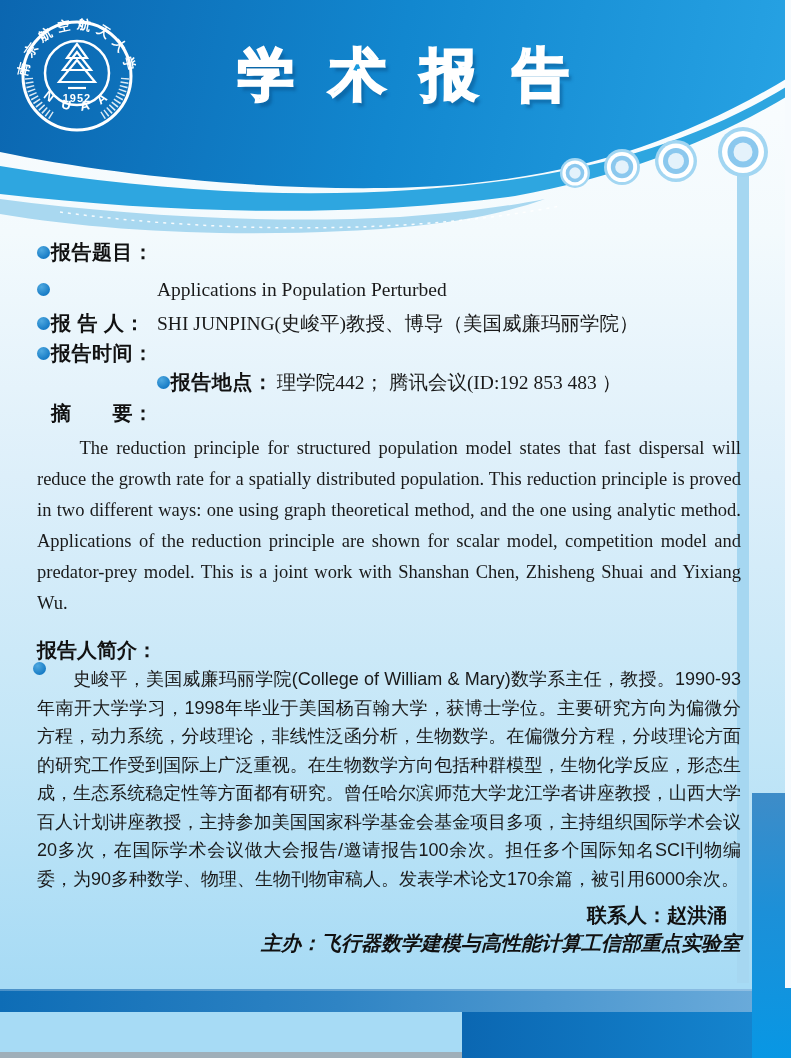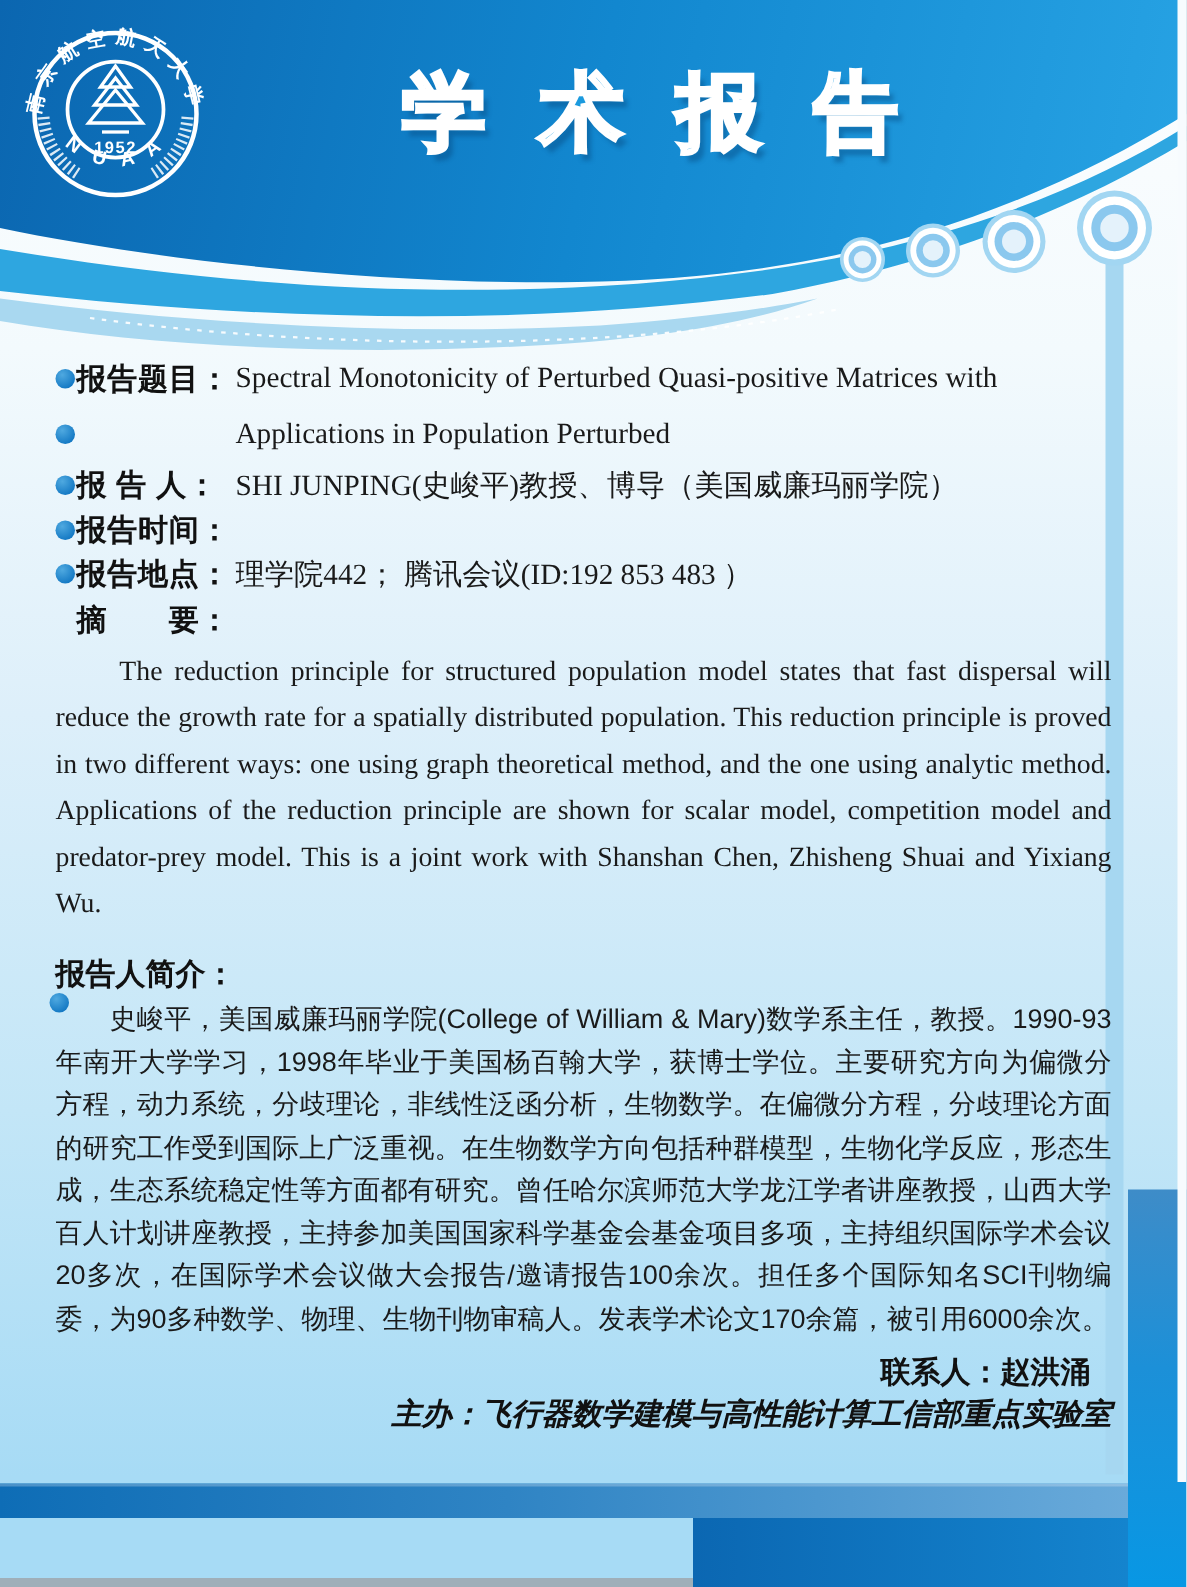--- a/index.html
+++ b/index.html
@@ -5,42 +5,42 @@
   html,body{margin:0;padding:0;background:#dfe6ea;}
   .page{
     position:relative;width:791px;height:1058px;overflow:hidden;
     background:linear-gradient(180deg,#fdfeff 0%,#f3fafd 22%,#ddeffa 45%,#c3e6f7 70%,#a7dbf5 93%,#a7dbf5 100%);
     font-family:"Liberation Sans","DejaVu Sans",sans-serif;
   }
   
   .hdr-svg{position:absolute;left:0;top:0;z-index:1;}
   .logo-svg{position:absolute;left:12px;top:10px;z-index:2;}
   .main-title{
-    position:absolute;left:268px;top:38px;z-index:2;
+    position:absolute;left:238px;top:38px;z-index:2;
     font-size:56px;font-weight:bold;letter-spacing:10px;white-space:nowrap;
     color:#1b9ade;-webkit-text-stroke:2.5px #ffffff;
     text-shadow:4px 5px 3px rgba(7,75,130,.45);
   }
   .stem{position:absolute;left:737px;top:158px;width:12px;height:825px;background:#a6d7f1;z-index:0;}
   .right-col{position:absolute;left:752px;top:793px;width:39px;height:265px;z-index:0;
     background:linear-gradient(180deg,#3e8cc8 0%,#1c90d8 45%,#0897e4 100%);}
   .white-edge{position:absolute;right:0;top:0;width:6px;height:988px;background:#f7fbfe;z-index:3;}
   
   .band{position:absolute;left:0;top:989px;width:752px;height:23px;z-index:1;
     background:linear-gradient(90deg,#0e6db6 0%,#2f84c4 45%,#69aada 100%);
     box-shadow:inset 0 2px 0 rgba(255,255,255,.25);}
   .dark-block{position:absolute;left:462px;top:1012px;width:290px;height:46px;z-index:1;
     background:linear-gradient(90deg,#0b67b2,#1484ce);}
   .gray-strip{position:absolute;left:0;top:1052px;width:462px;height:6px;background:#9fafb9;z-index:1;}
   
   .content{position:absolute;left:37px;top:222px;width:704px;z-index:2;color:#111;margin-top:12px;}
   .row{display:flex;align-items:center;}
   .row.r1,.row.r2{height:37px;}
   .row.r3,.row.r4{height:30px;}
-  .row.r5{height:29px;}
+  .row.r5{height:29px;justify-content:center;}
   .row.r6{height:30px;align-items:flex-end;}
   .bullet{flex:0 0 13px;width:13px;height:13px;border-radius:50%;
     background:radial-gradient(circle at 35% 30%,#4fa9e0,#1479c4 75%);margin-right:1px;}
   .bullet.hidden{visibility:hidden;}
   .lbl{font-weight:bold;font-size:20px;min-width:106px;white-space:nowrap;letter-spacing:.5px;}
   .val{font-family:"Liberation Serif","DejaVu Serif",serif;font-size:19.5px;white-space:nowrap;color:#1a1a1a;}
   .abstract{
     margin-top:6px;width:704px;text-align:justify;text-indent:2.3em;
     font-family:"Liberation Serif","DejaVu Serif",serif;font-size:18.5px;line-height:31px;color:#1a1a1a;
   }
@@ -120,21 +120,20 @@
     <path d="M17,68 A 48,48 0 0 0 40,106" fill="none" stroke="#ffffff" stroke-width="8" stroke-dasharray="1.5 2.5" opacity="0.85"></path>
     <path d="M113,68 A 48,48 0 0 1 90,106" fill="none" stroke="#ffffff" stroke-width="8" stroke-dasharray="1.5 2.5" opacity="0.85"></path>
   </svg>
 
   <div class="main-title">学 术 报 告</div>
 
   <div class="content">
     <div class="row r1">
       <span class="bullet"></span>
       <span class="lbl">报告题目：</span>
-      <span class="val">Spectral Monotonicity of Perturbed Quasi-positive Matrices with</span>
     </div>
     <div class="row r2">
       <span class="bullet"></span>
       <span class="lbl"></span>
       <span class="val">Applications in Population Perturbed</span>
     </div>
     <div class="row r3">
       <span class="bullet"></span>
       <span class="lbl">报 告 人：</span>
       <span class="val">SHI JUNPING(史峻平)教授、博导（美国威廉玛丽学院）</span>

